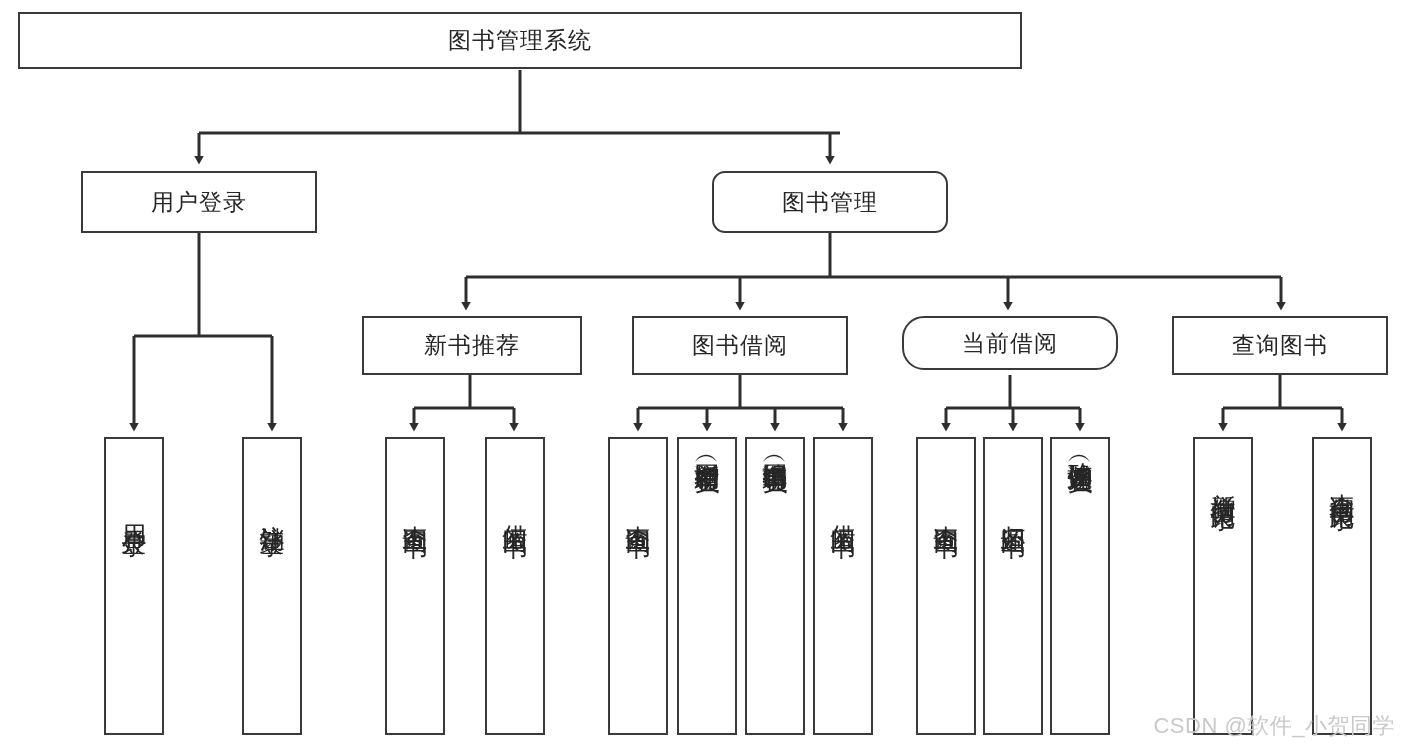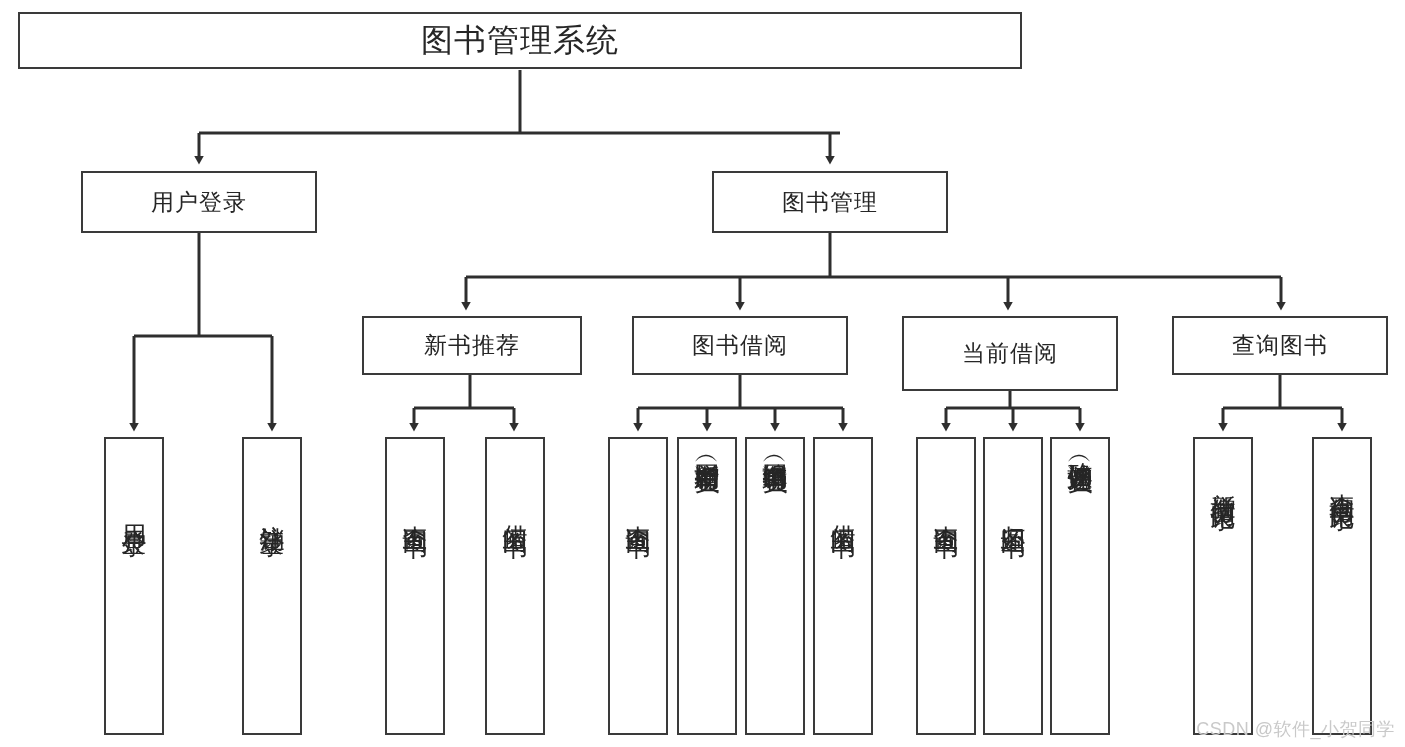--- a/index.html
+++ b/index.html
@@ -40,21 +40,21 @@
     text-align: center;
     line-height: 1.05;
     white-space: nowrap;
   }
   
   .node.h .lbl {
     font-size: 23px;
     letter-spacing: 1px;
   }
   .node.root .lbl {
-    font-size: 32px;
+    font-size: 23px;
     letter-spacing: 1px;
     text-align: center;
   }
   
   .node.v {
     align-items: flex-start;
     justify-content: center;
     padding-top: 8px;
   }
   .node.v .lbl {
@@ -65,21 +65,21 @@
     line-height: 1;
   }
   .node.v.tall .lbl {
     font-size: 25px;
     letter-spacing: 1px;
   }
   .watermark {
     position: absolute;
     right: 10px;
     bottom: 6px;
-    font-size: 18px;
+    font-size: 22px;
     color: #c9c9c9;
     white-space: nowrap;
     letter-spacing: 0.5px;
   }
 </style>
 </head>
 <body>
 
 <div id="canvas">
 
@@ -133,31 +133,31 @@
     </g>
   </svg>
 
   <div class="node root h" style="left:18px; top:12px; width:1004px; height:57px;">
     <span class="lbl">图书管理系统</span>
   </div>
 
   <div class="node h" style="left:81px; top:171px; width:236px; height:62px;">
     <span class="lbl">用户登录</span>
   </div>
-  <div class="node h" style="left:712px; top:171px; width:236px; height:62px;">
+  <div class="node h" style="left:712px; top:171px; width:236px; height:62px;border-radius:13px;">
     <span class="lbl">图书管理</span>
   </div>
 
   <div class="node h" style="left:362px; top:316px; width:220px; height:59px;">
     <span class="lbl">新书推荐</span>
   </div>
   <div class="node h" style="left:632px; top:316px; width:216px; height:59px;">
     <span class="lbl">图书借阅</span>
   </div>
-  <div class="node h" style="left:902px; top:316px; width:216px; height:75px;">
+  <div class="node h" style="left:902px; top:316px; width:216px; height:54px;border-radius:22px;">
     <span class="lbl">当前借阅</span>
   </div>
   <div class="node h" style="left:1172px; top:316px; width:216px; height:59px;">
     <span class="lbl">查询图书</span>
   </div>
 
   <div class="node v" style="left:104px; top:437px; width:60px; height:298px; padding-top:66px;">
     <span class="lbl">用户登录</span>
   </div>
   <div class="node v" style="left:242px; top:437px; width:60px; height:298px; padding-top:66px;">

